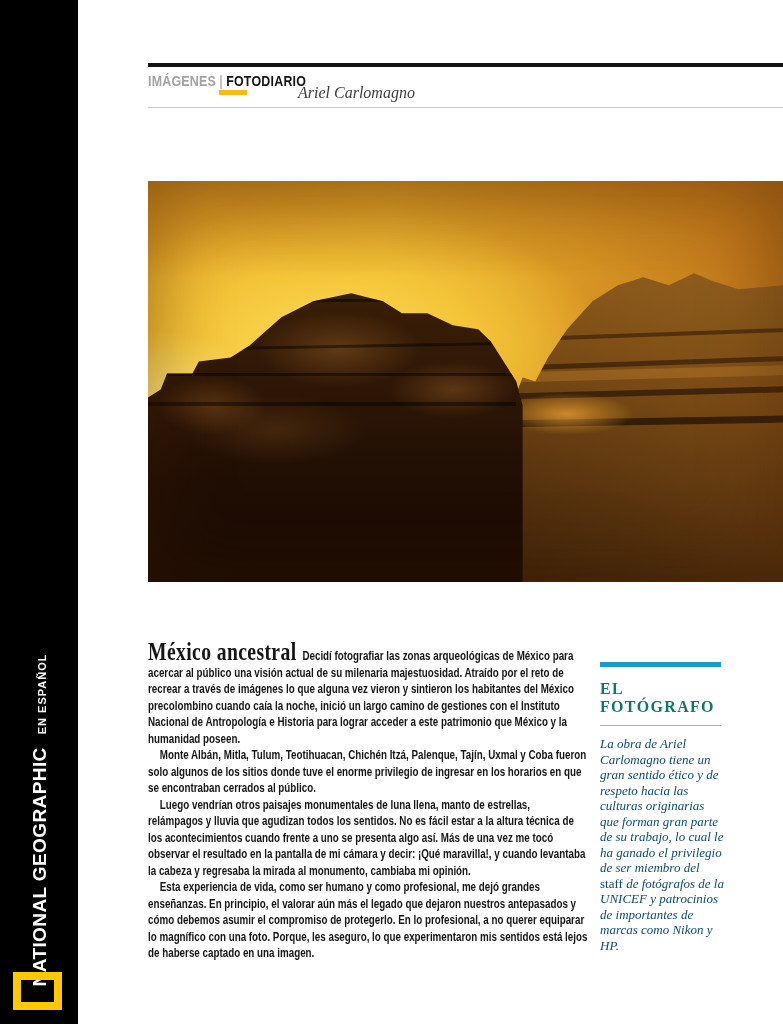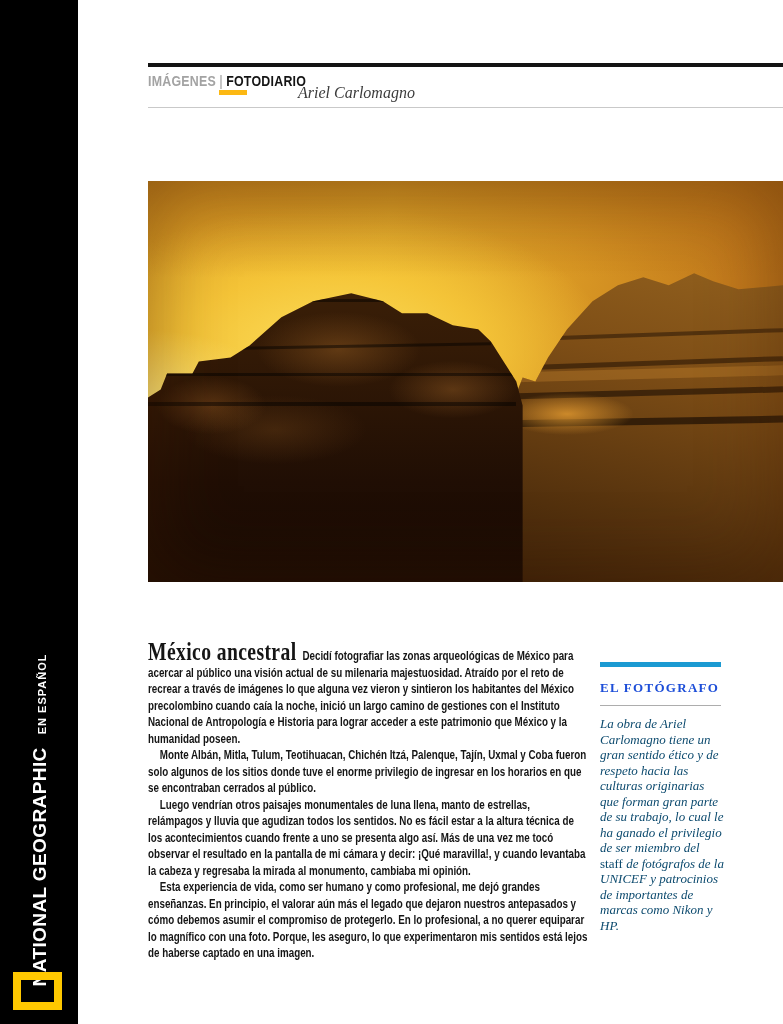--- a/index.html
+++ b/index.html
@@ -81,21 +81,21 @@
            color:#151515;font-size:12.5px;line-height:16.5px;font-weight:bold;}
   .article p{margin:0;}
   .article .indent{text-indent:15px;}
   .headline{font-family:"Liberation Serif",serif;font-weight:bold;font-size:25px;
             letter-spacing:.5px;line-height:16.5px;padding-right:4px;}
 
   
   .photog{position:absolute;left:600px;top:662px;width:125px;}
   .photog-accent{width:121px;height:5px;background:#1b9ad2;}
   .photog-title{margin:13px 0 0 0;font-family:"Liberation Serif",serif;font-weight:bold;
-                font-size:13px;letter-spacing:1.3px;color:#1d4ed8;}
+                font-size:16px;letter-spacing:1.3px;color:#0f766e;}
   .photog-rule{margin-top:9px;width:121px;height:1px;background:#adadad;}
   .photog-body{margin:10px 0 0 0;font-family:"Liberation Serif",serif;font-style:italic;
                font-size:13px;line-height:15.5px;color:#0c4a6e;}
   .roman{font-style:normal;}
 </style>
 </head>
 <body>
 
 <div class="page">
 

